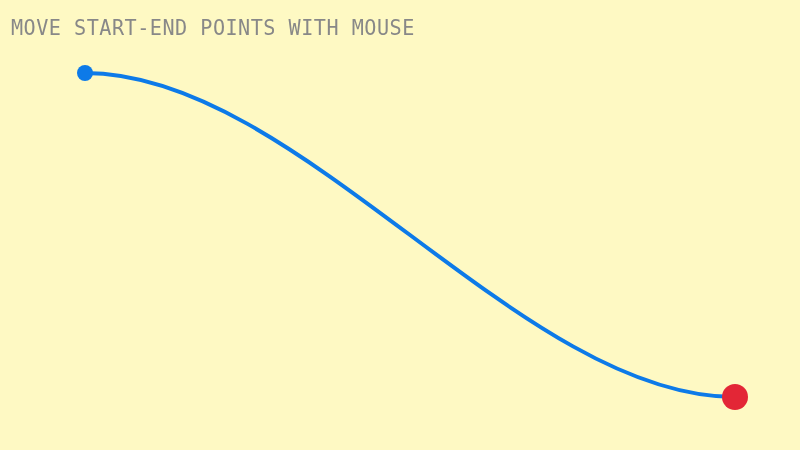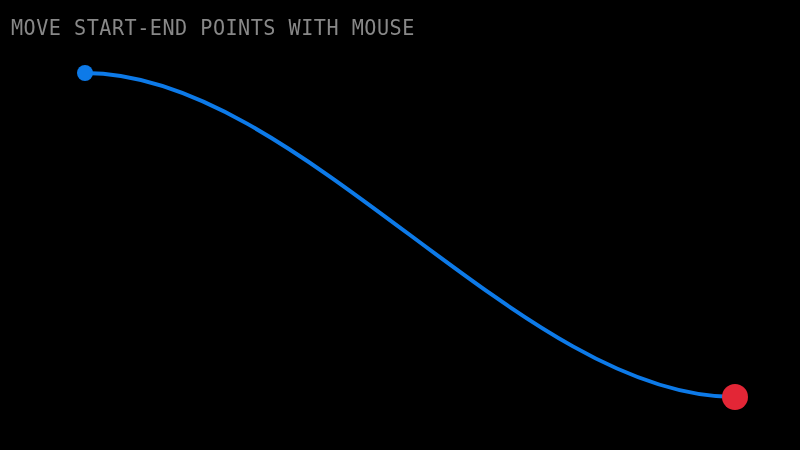--- a/index.html
+++ b/index.html
@@ -61,21 +61,21 @@
     stroke-linecap: round;
     stroke-linejoin: round;
   }
   .handle-dot {
     cursor: pointer;
   }
 </style>
 </head>
 <body>
 
-<div id="app" style="background: #000000;">
+<div id="app" style="background: #fef9c3;">
 
   <h1 id="title" style="color: rgb(136, 136, 136);">MOVE START-END POINTS WITH MOUSE</h1>
 
   <div id="stage">
     <svg viewBox="0 0 800 450" xmlns="http://www.w3.org/2000/svg">
 
       <path class="curve-path" d="M 85 73 C 300 73, 520 397, 735 397" stroke="#0d7ae8" stroke-width="4"></path>
 
       <circle class="handle-dot" cx="85" fill="#0d7ae8" cy="73" r="8"></circle>
 

